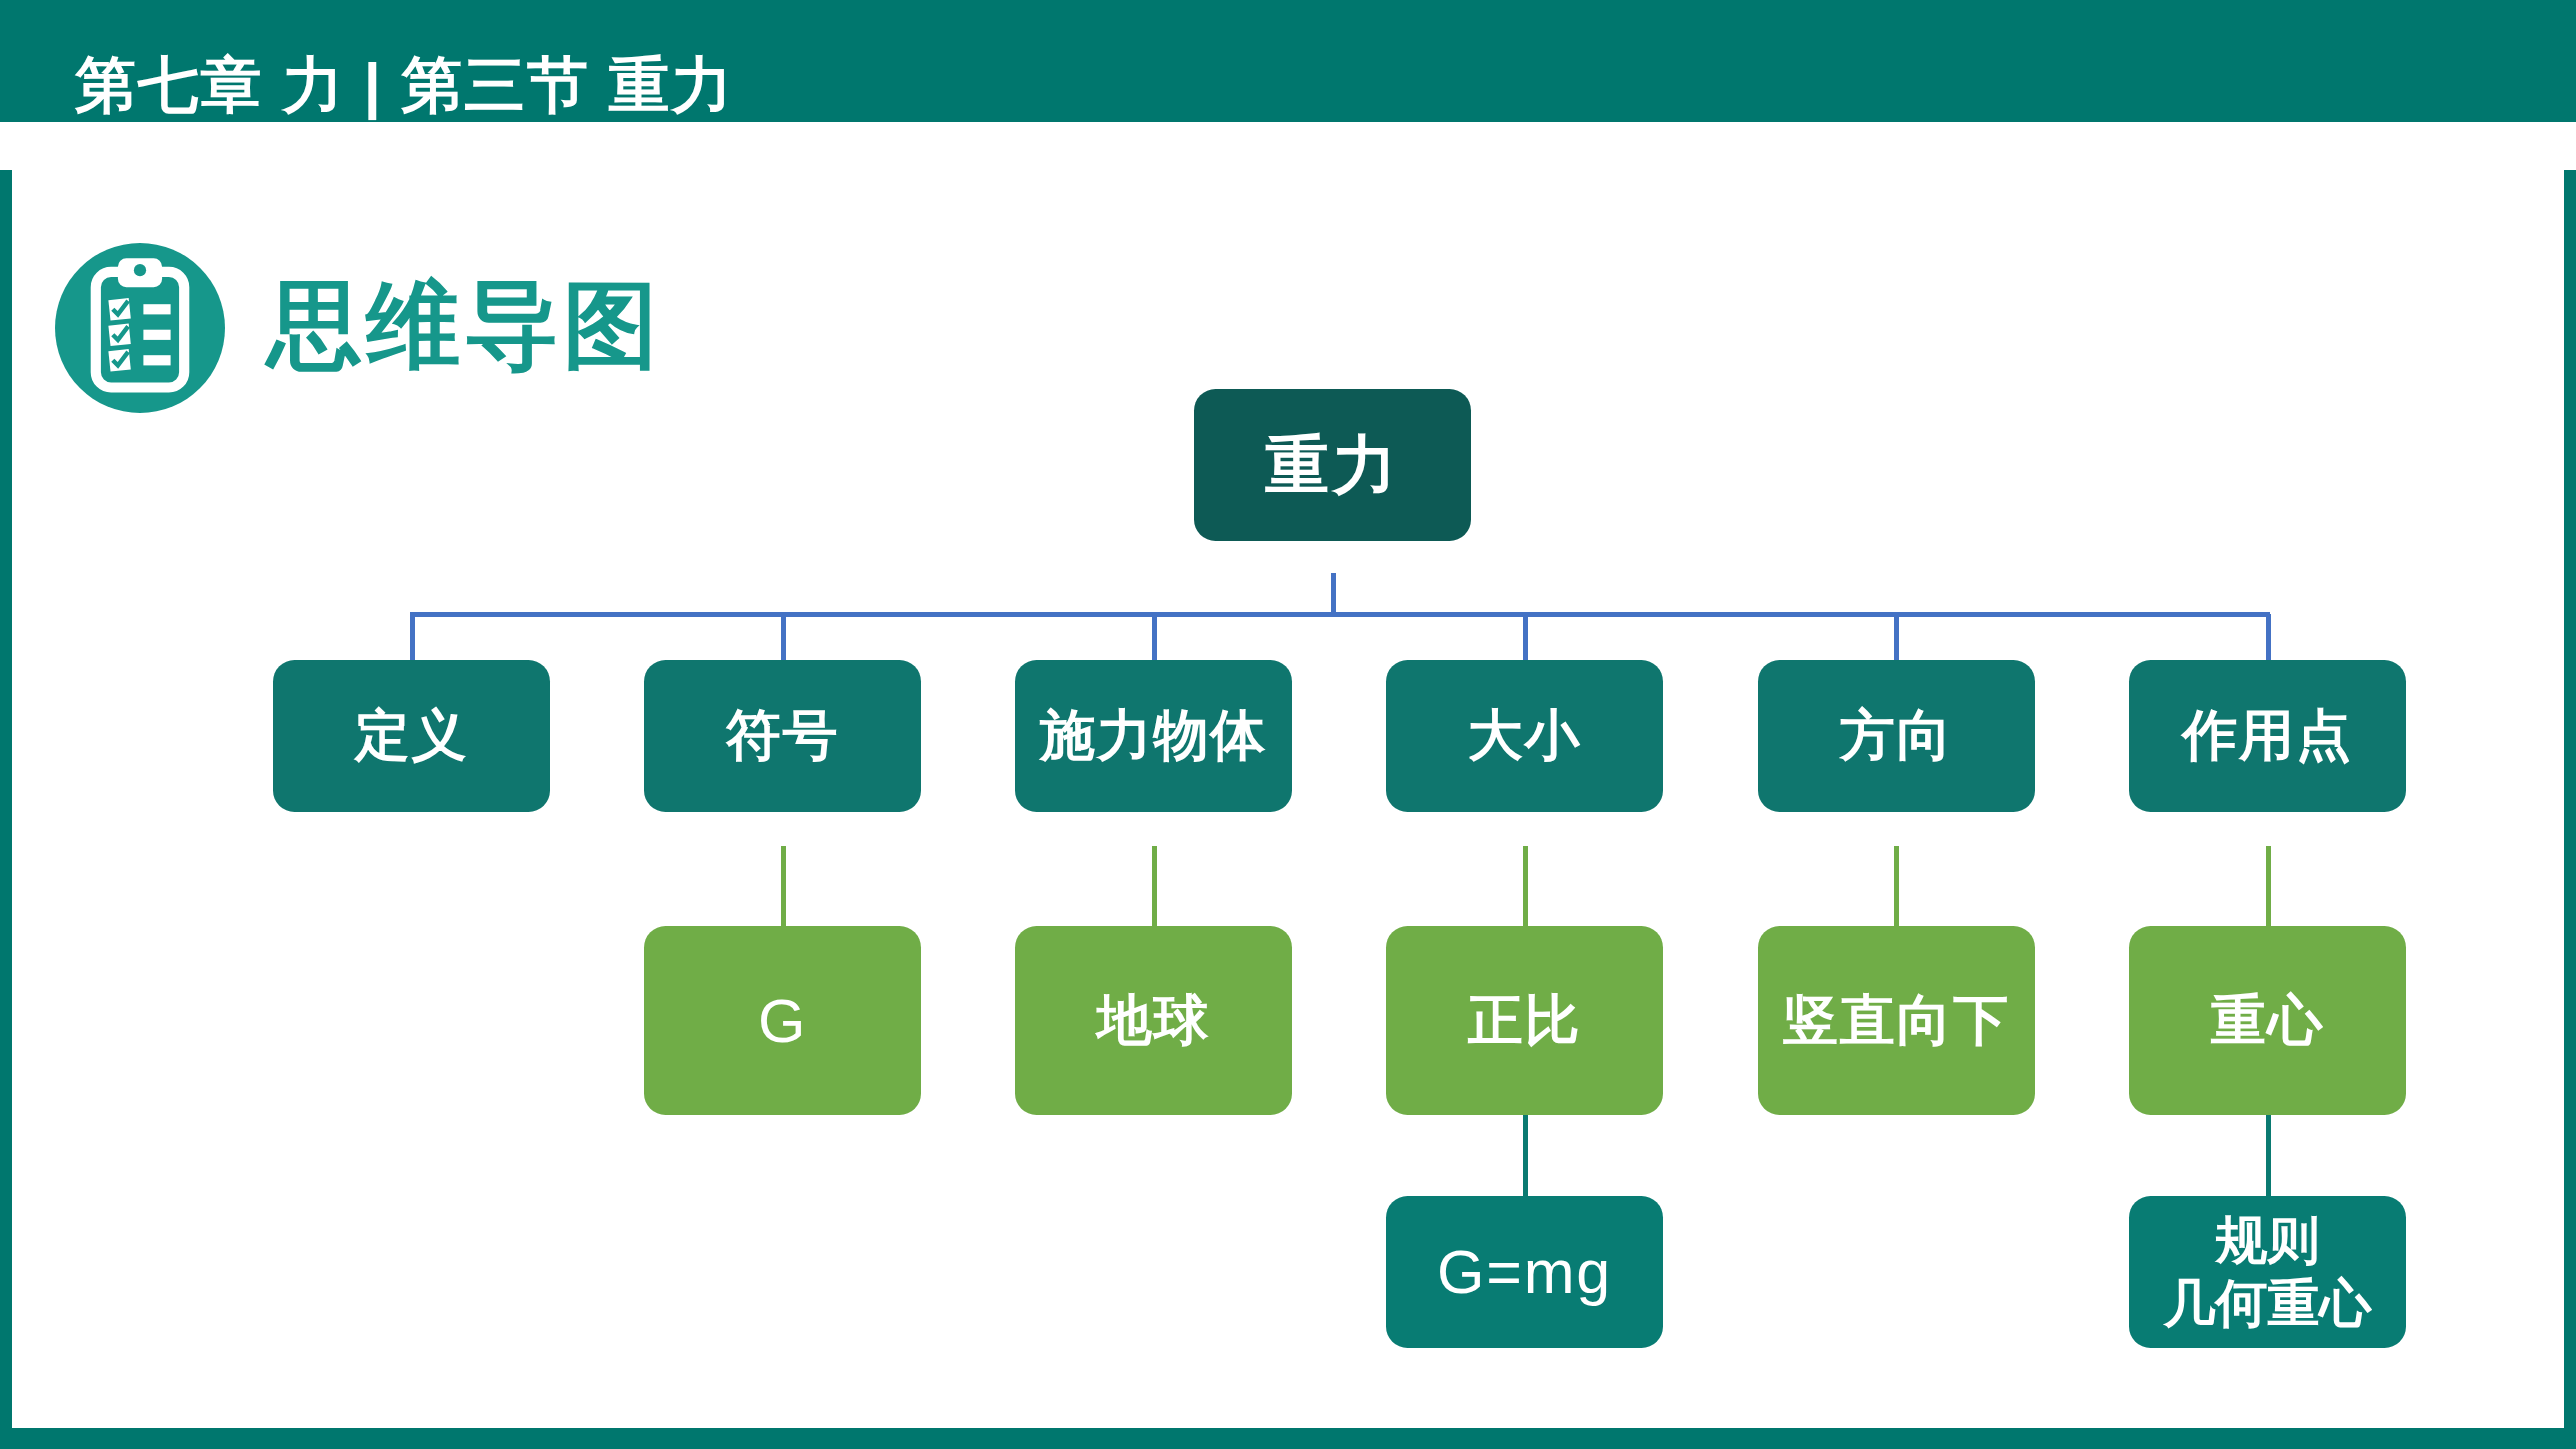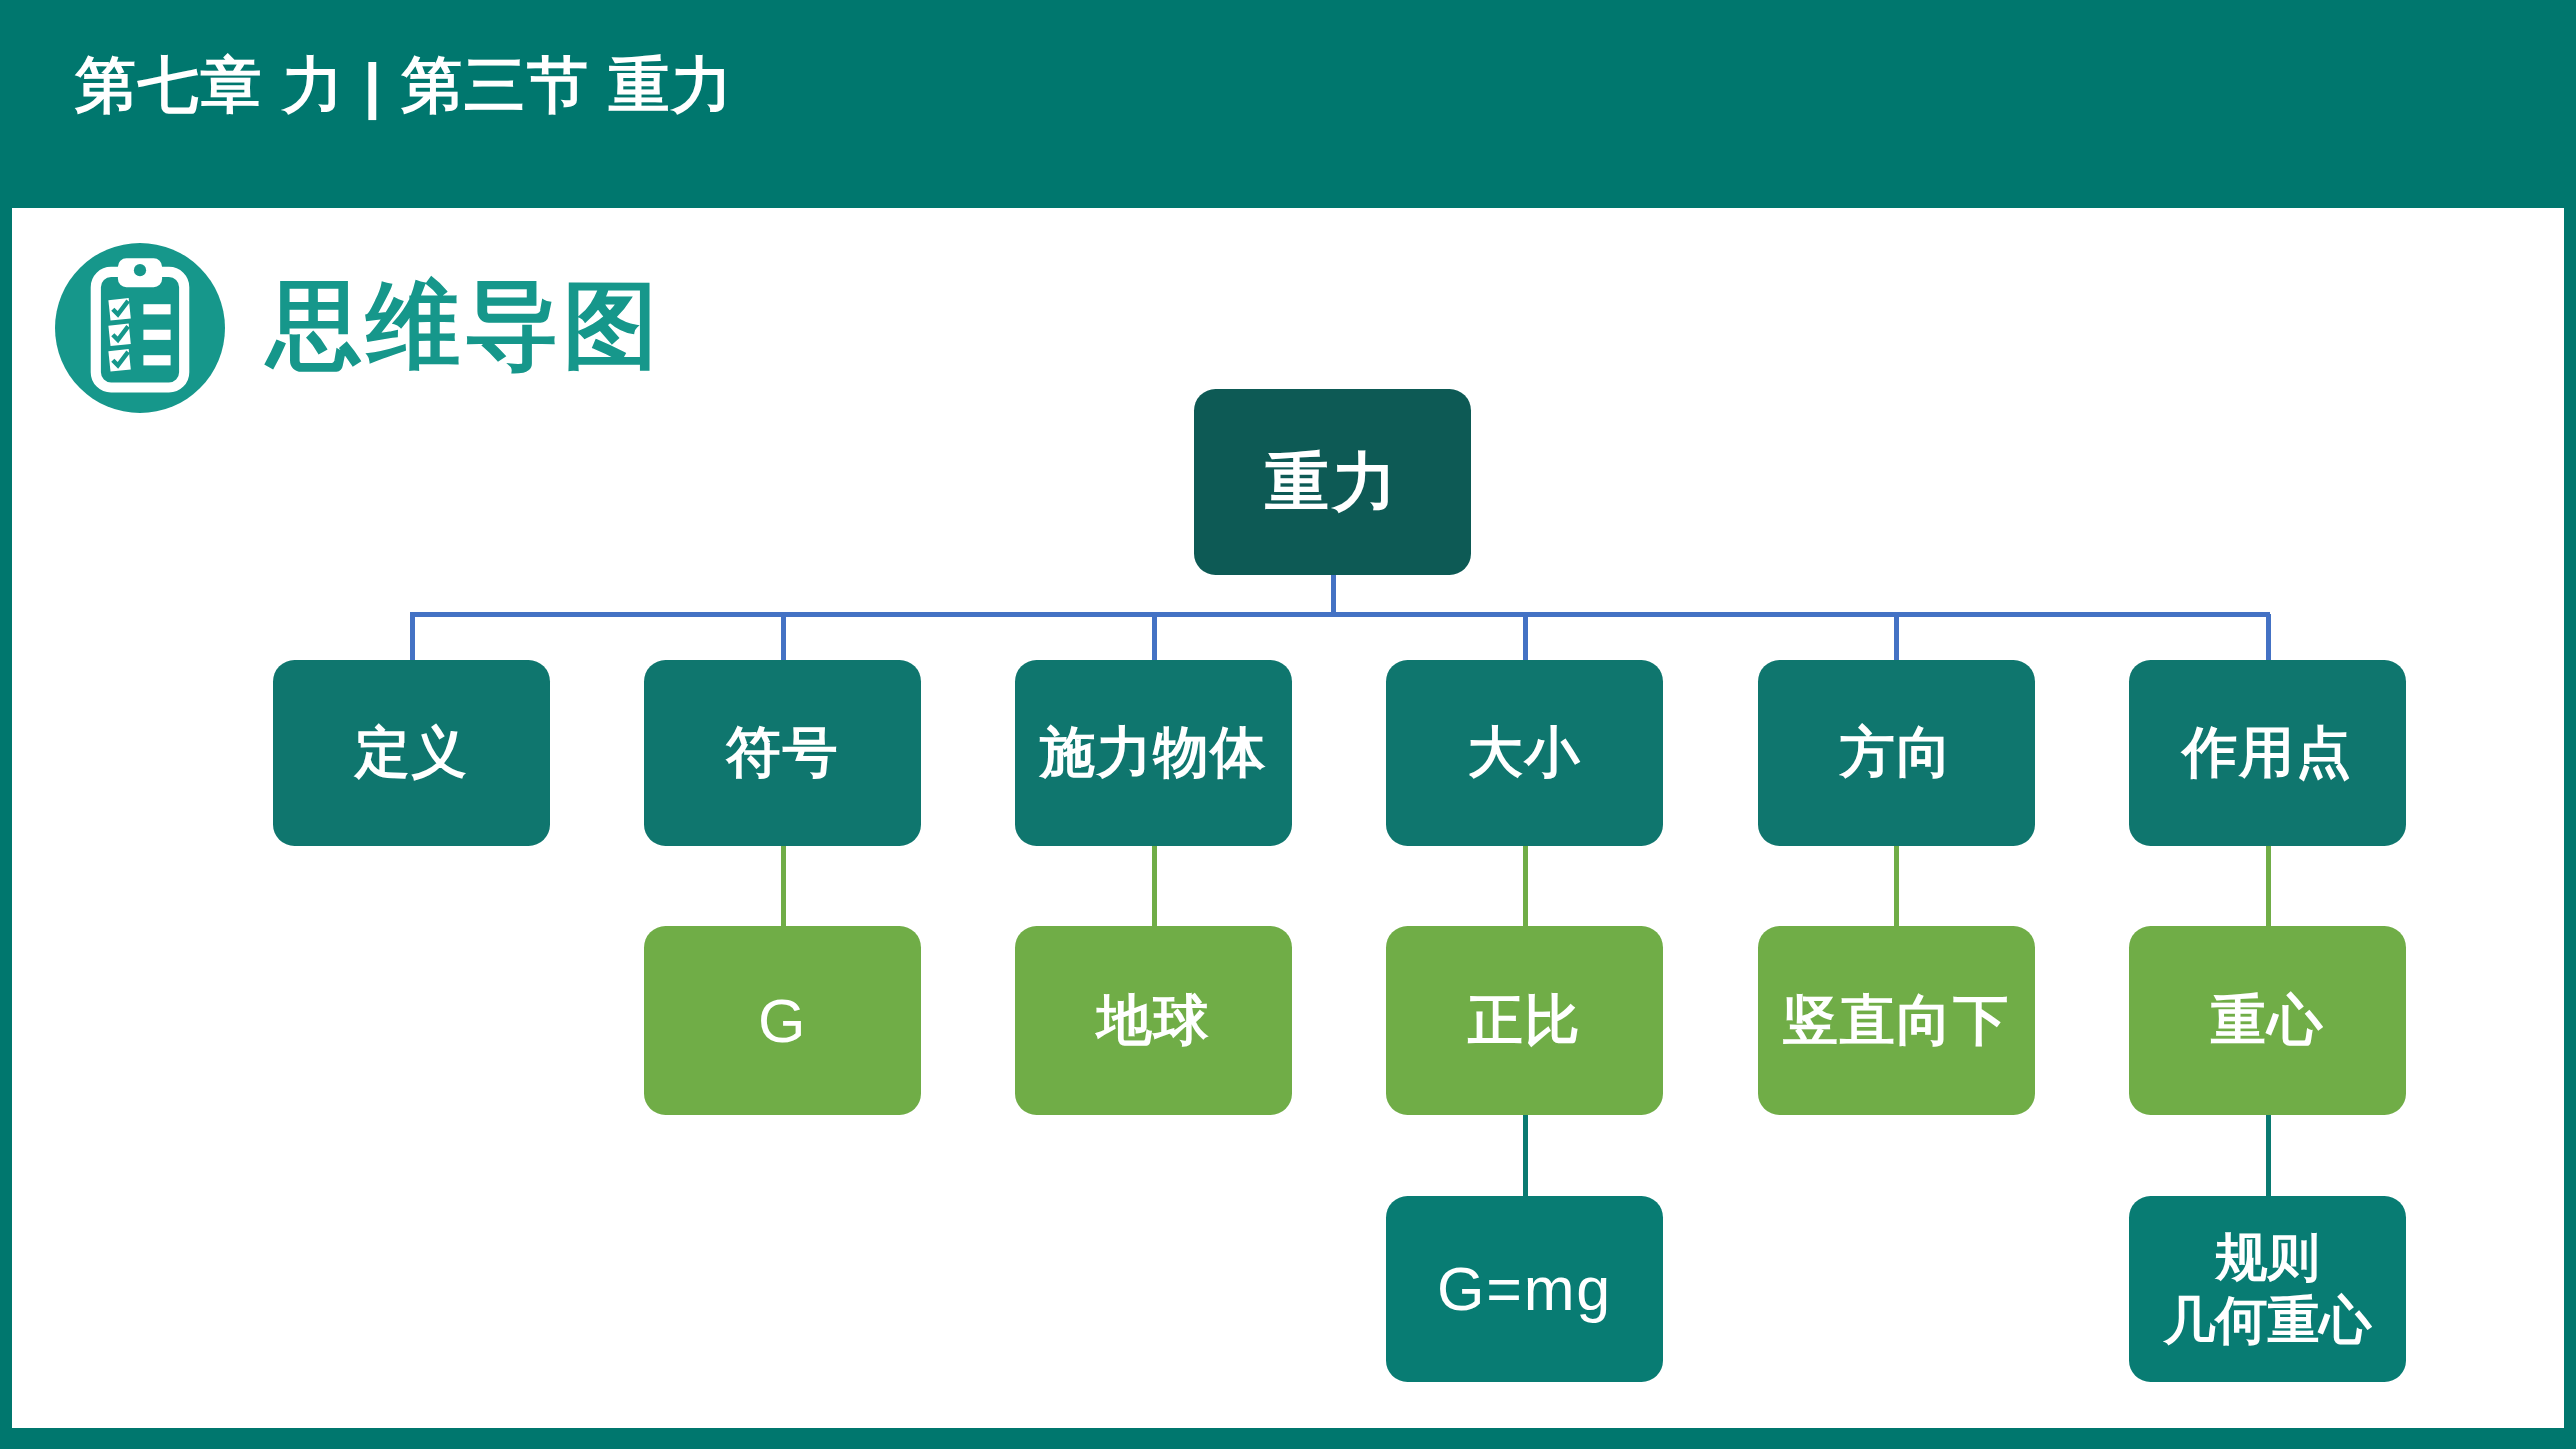--- a/index.html
+++ b/index.html
@@ -2,42 +2,42 @@
 <html style="font-size:14.3px"><head>
 <meta charset="utf-8">
 <style>
   html,body{margin:0;padding:0;background:#fff;}
   .slide{
     position:relative;width:2576px;height:1449px;overflow:hidden;background:#ffffff;
     font-family:"Liberation Sans", sans-serif;
   }
   
   .header-bar{
-    position:absolute;left:0;top:0;width:2576px;height:208px;background:#00776e;
+    position:absolute;left:0;top:0;width:2576px;height:122px;background:#00776e;
   }
   .header-title{
     position:absolute;left:75px;top:0;height:170px;line-height:170px;
     color:#ffffff;font-size:61px;font-weight:800;letter-spacing:1.8px;white-space:nowrap;
   }
   .edge{position:absolute;background:#00776e;}
   .edge-left{left:0;top:170px;width:11.6px;height:1279px;}
   .edge-right{right:0;top:170px;width:11.6px;height:1279px;}
   .edge-bottom{left:0;top:1428px;width:2576px;height:21.5px;}
   
   .section-icon{
     position:absolute;left:55px;top:243px;width:170px;height:170px;border-radius:50%;
     background:#16978b;display:flex;align-items:center;justify-content:center;
   }
   .section-title{
     position:absolute;left:267px;top:231px;margin:0;height:188px;line-height:188px;
     color:#16978b;font-size:95px;font-weight:800;letter-spacing:3.6px;white-space:nowrap;
   }
   
   .node{
-    position:absolute;width:277px;height:186px;border-radius:21.5px;
+    position:absolute;width:277px;height:152px;border-radius:21.5px;
     display:flex;align-items:center;justify-content:center;flex-direction:column;
     color:#ffffff;text-align:center;
   }
   .node-root{left:1194px;top:389px;background:#0d5a55;font-size:64px;font-weight:800;letter-spacing:3.6px;}
   .node-blue{top:660px;background:#0f766e;font-size:55px;font-weight:800;letter-spacing:1.8px;}
   .node-green{top:926px;height:189px;background:#70ad47;font-size:55px;font-weight:800;letter-spacing:1.8px;}
   .node-teal{top:1196px;background:#087c73;font-size:54px;font-weight:800;}
   .node-teal.formula{font-weight:400;font-size:61px;letter-spacing:1.8px;}
   .node-green.latin{font-weight:400;font-size:61px;}
   .two-line{line-height:1.22;font-size:52px;text-align:center;}

